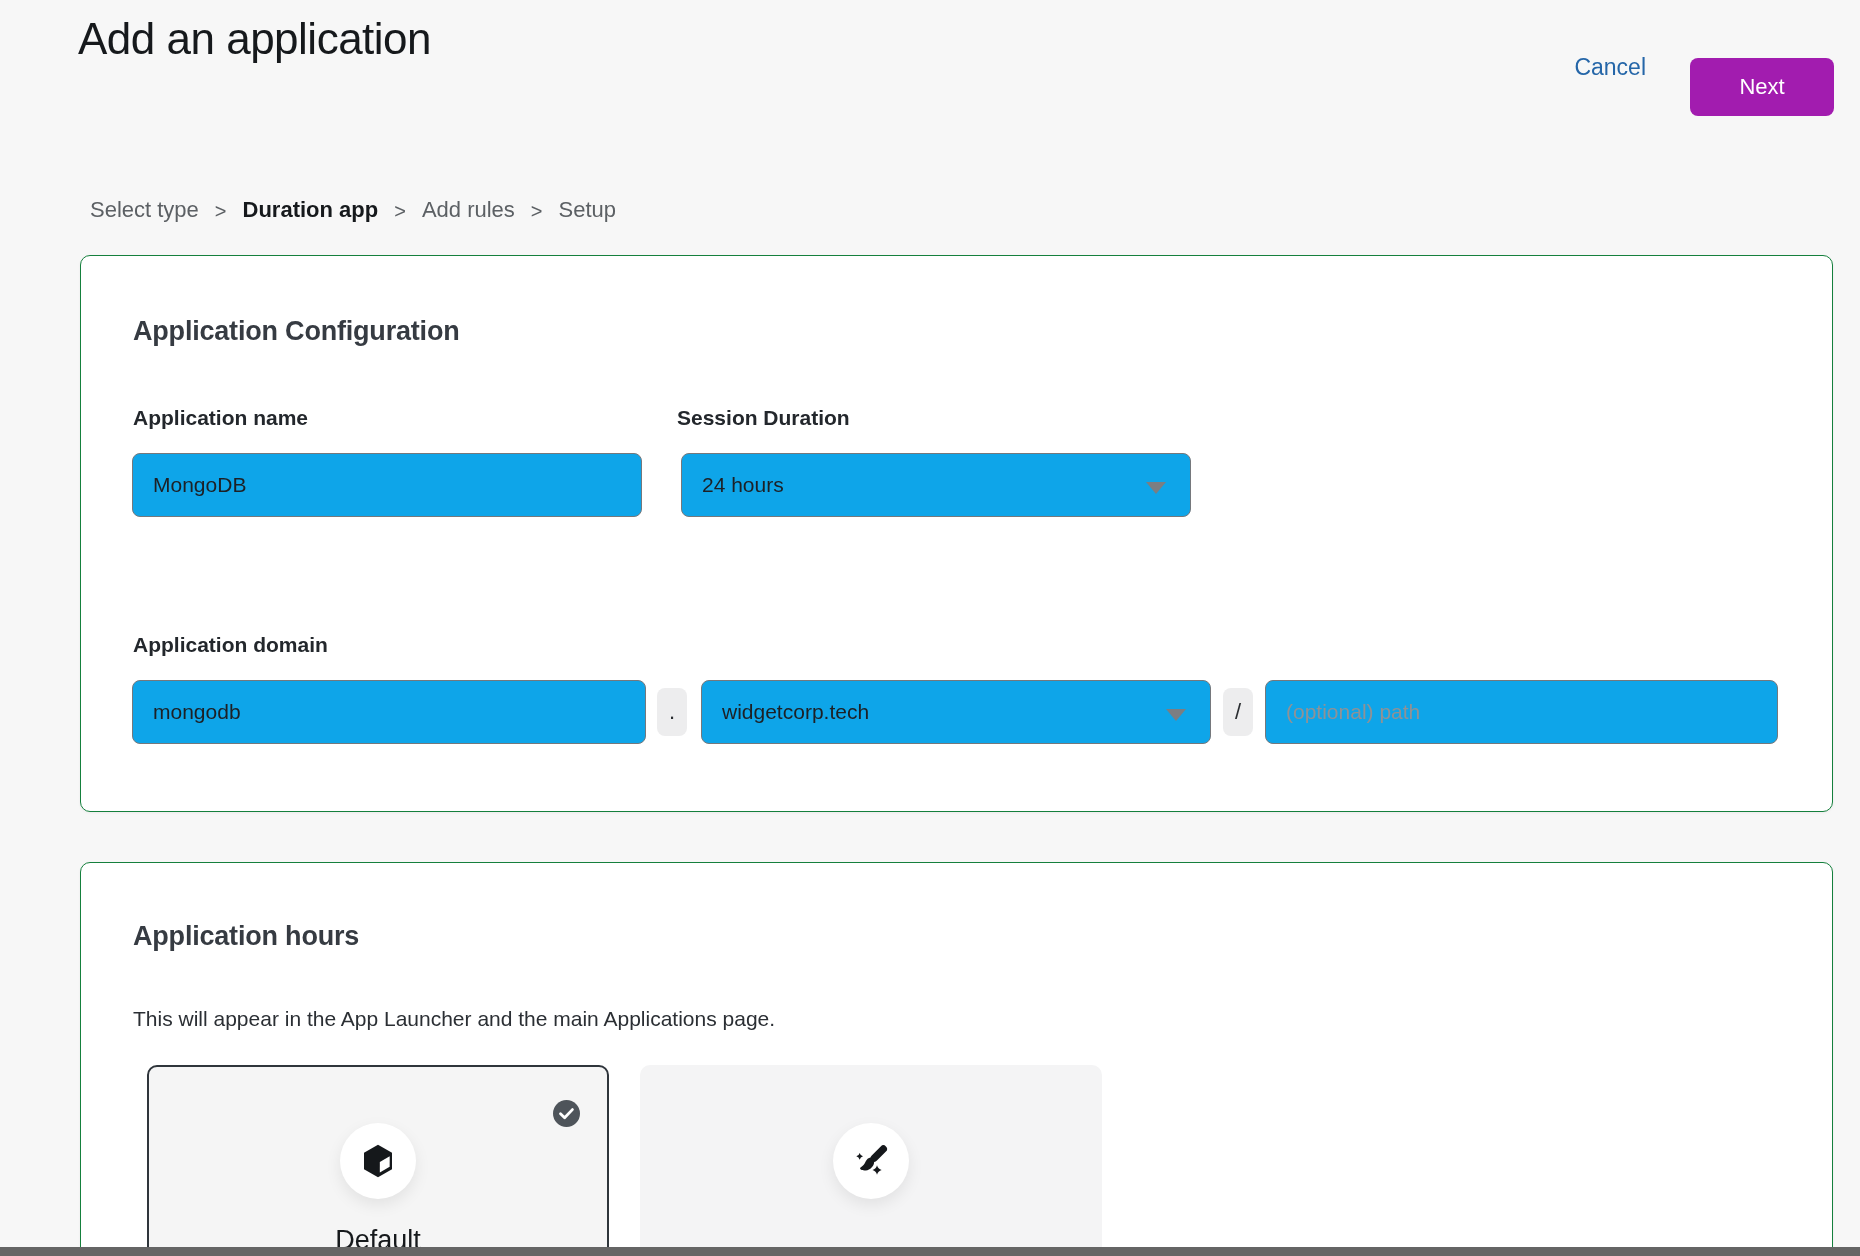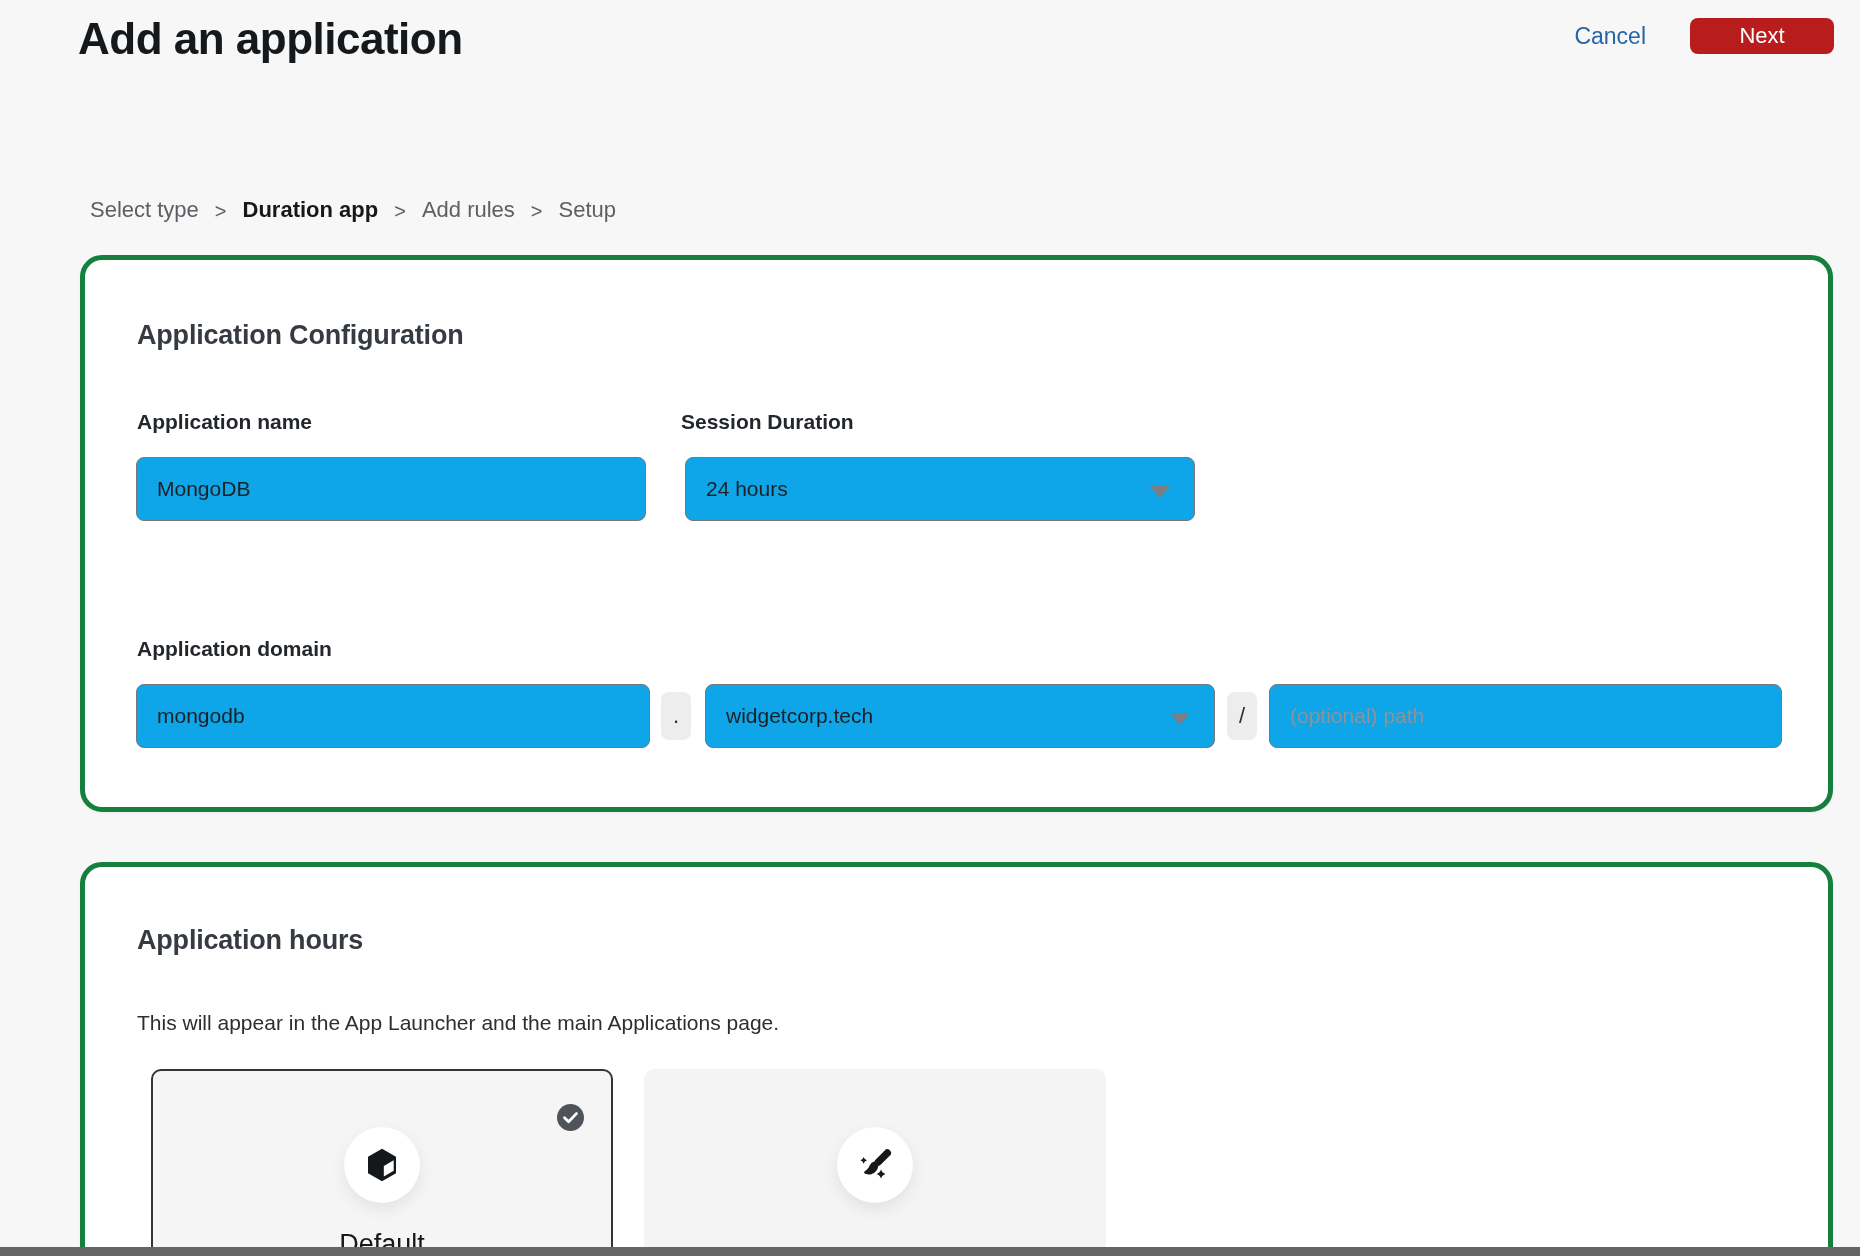--- a/index.html
+++ b/index.html
@@ -7,48 +7,48 @@
   body {
     position:relative;
     background:#f7f7f7;
     font-family:"Liberation Sans", sans-serif;
     color:#1d2025;
   }
 
   
   .page-title {
     position:absolute; left:78px; top:14px;
-    font-size:44px; font-weight:700; letter-spacing:-0.5px; color:#16191c;
+    font-size:44px; font-weight:400; letter-spacing:-0.5px; color:#16191c;
   }
   .header-actions {
     position:absolute; top:18px; right:26px;
     display:flex; align-items:center; gap:44px;
   }
   .cancel-link {
     font-size:23px; color:#2566a8; cursor:pointer; text-decoration:none;
   }
   .next-btn {
-    width:144px; height:36px; border:none; border-radius:8px;
-    background:#b91c1c; color:#ffffff; font-size:22px;
-    font-family:"Liberation Sans", sans-serif; cursor:pointer;
+    width:144px; height:58px; border:none; border-radius:8px;
+    background:#a21caf; color:#ffffff; font-size:22px;
+    font-family:"Liberation Sans", sans-serif; cursor:pointer;margin-top:40px;
   }
 
   
   .breadcrumb {
     position:absolute; left:90px; top:158px;
     font-size:22px; color:#5c6064; display:flex; align-items:flex-end;margin-top:39px;
   }
   .breadcrumb .step { color:#5c6064; cursor:pointer; }
   .breadcrumb .step.active { color:#16191c; font-weight:bold; cursor:default; }
   .breadcrumb .sep { margin:0 16px; color:#5c6064; font-size:20px; }
 
   
   .card {
     position:absolute; left:80px; width:1753px;
-    background:#ffffff; border:5px solid #15803d; border-radius:22px;
+    background:#ffffff; border:1px solid #15803d; border-radius:10px;
     box-shadow:0 1px 3px rgba(0,0,0,0.05);
   }
   .card.config { top:255px; height:557px; }
   .card.logo   { top:862px; height:500px; }
 
   .card h2 {
     position:absolute; left:52px;
     font-size:27px; font-weight:bold; color:#363b42; letter-spacing:-0.2px;
   }
   .card.config h2 { top:60px; }

